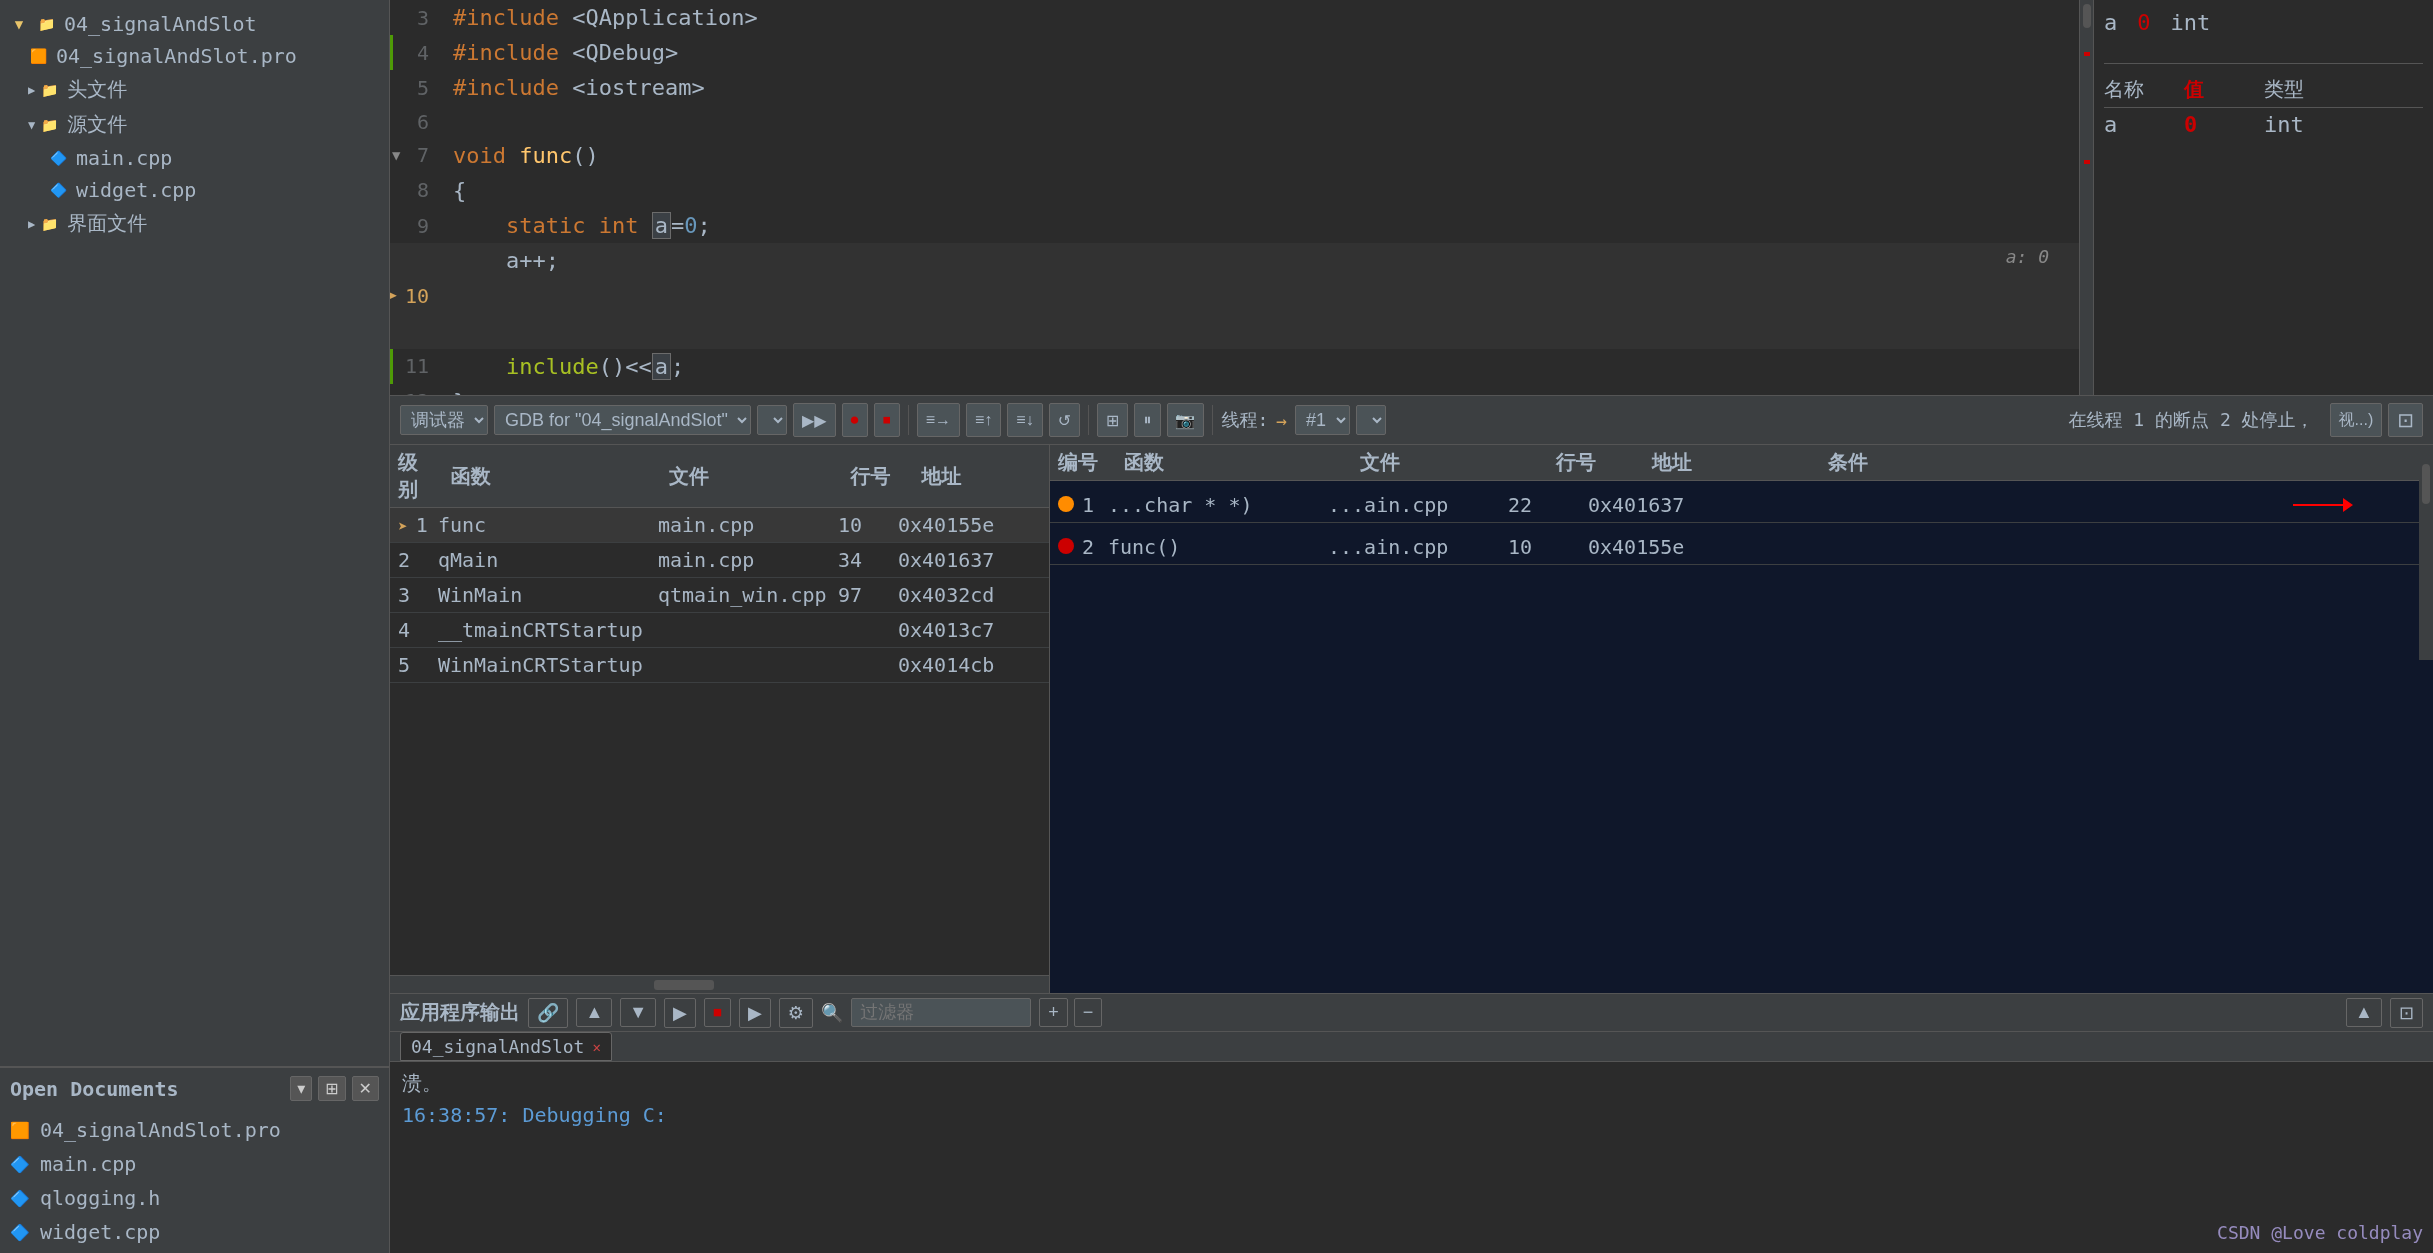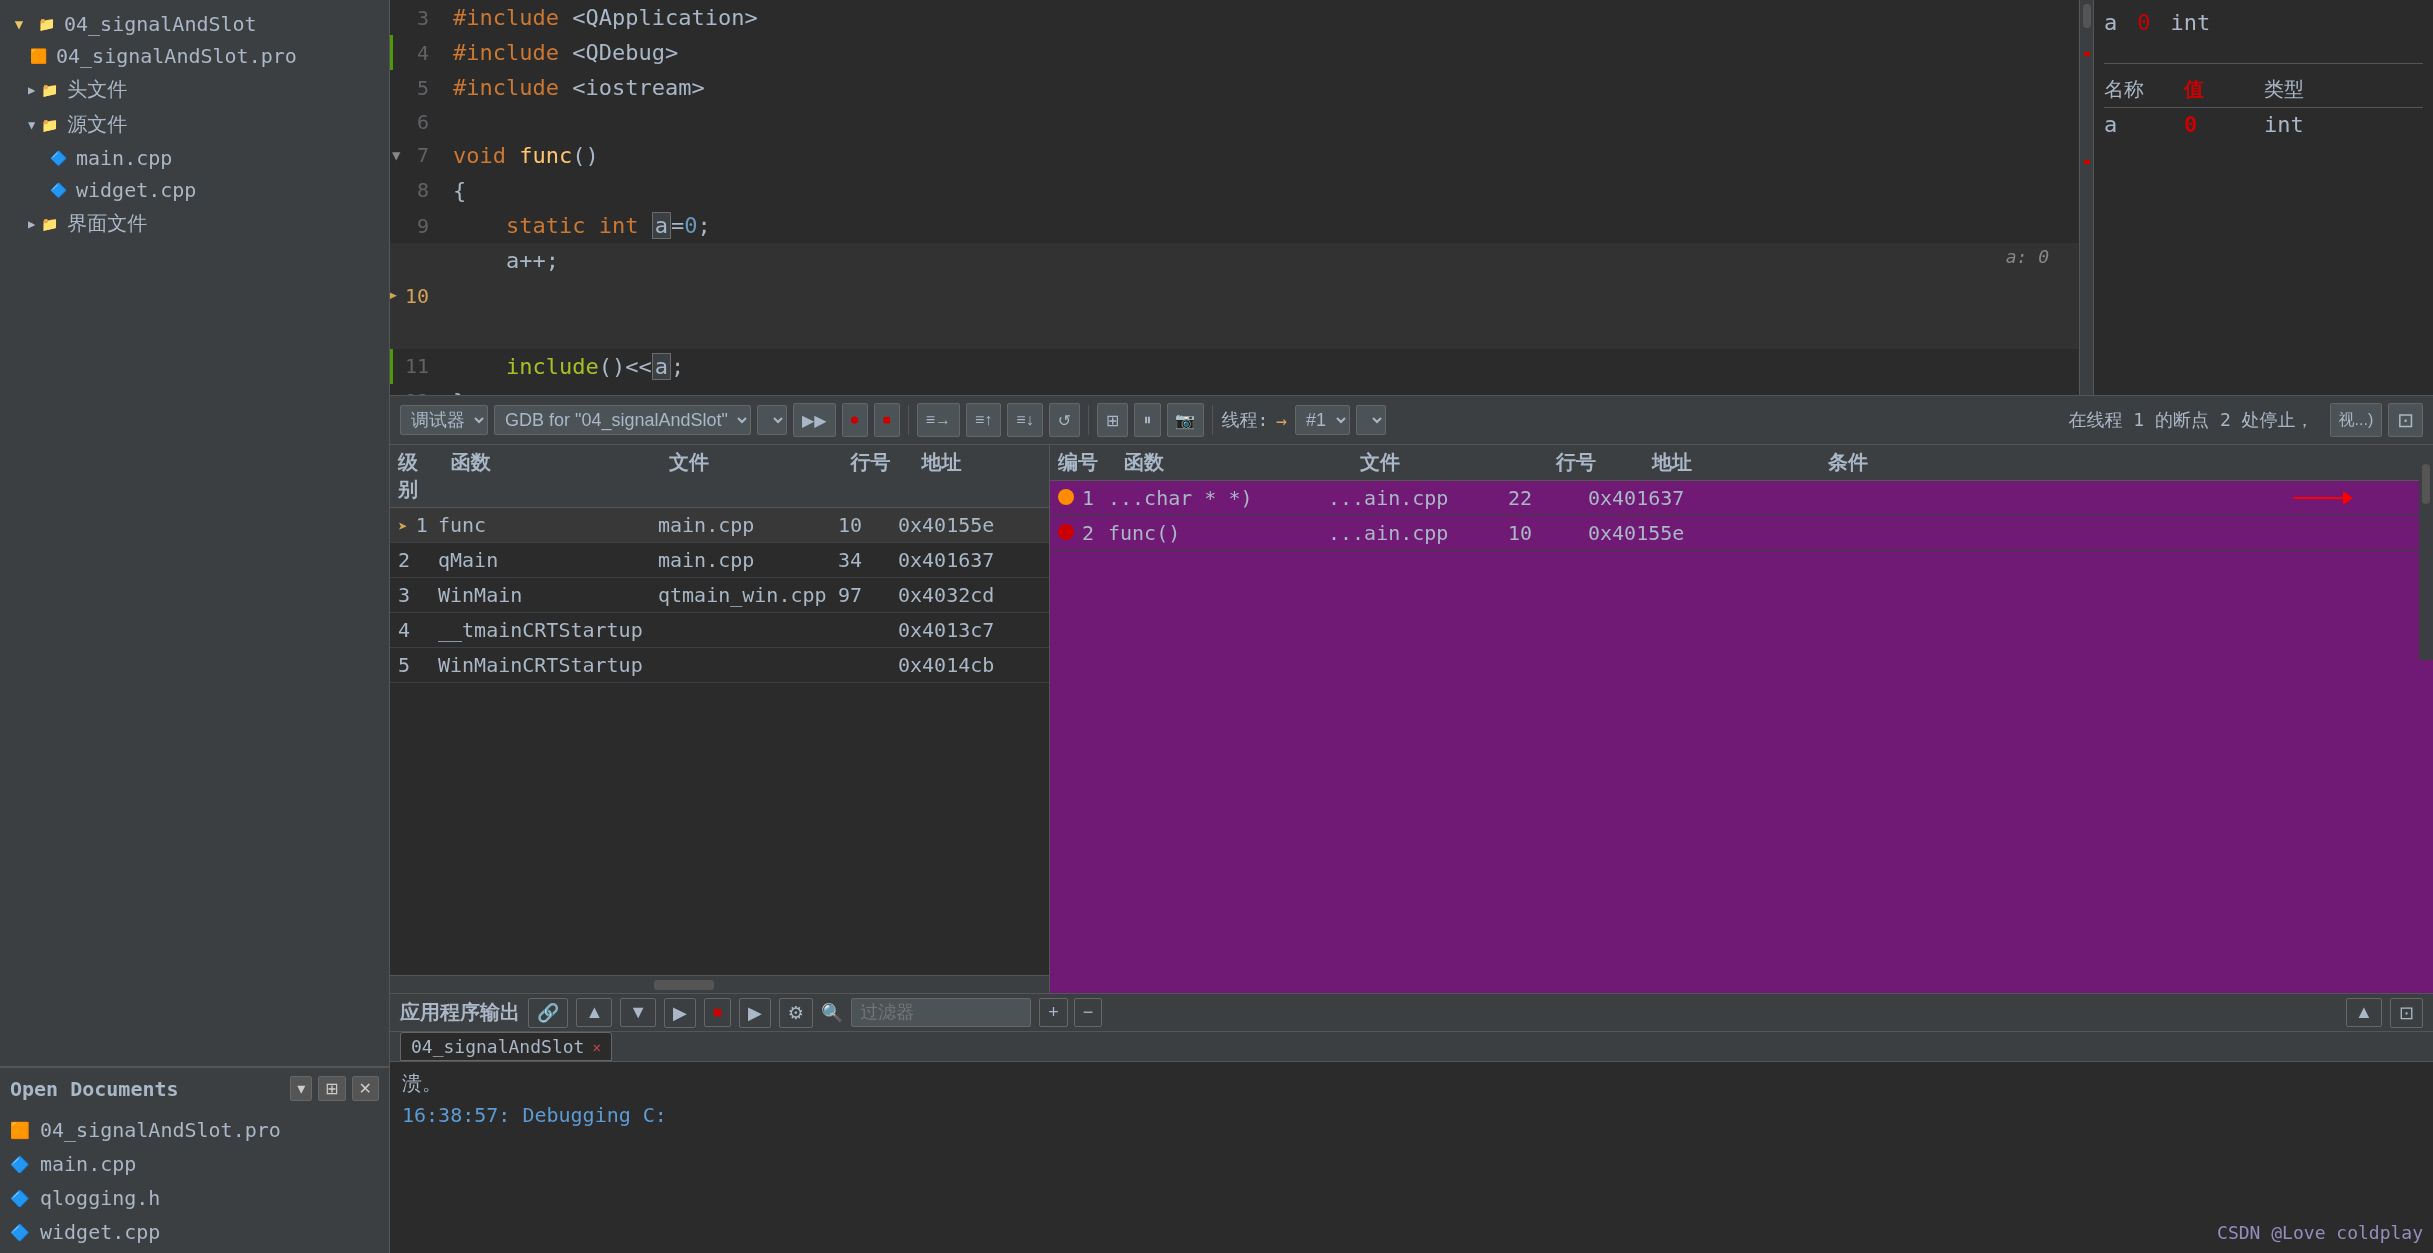--- a/index.html
+++ b/index.html
@@ -265,28 +265,29 @@
       width: 660px;
       background: #2b2b2b;
       border-right: 1px solid #555;
       display: flex;
       flex-direction: column;
     }
 
     
     .breakpoints-panel {
       flex: 1;
-      background: #701a75;
+      background: #0f172a;
       display: flex;
       flex-direction: column;
+      gap: 7px;
     }
 
     .panel-header-row {
       display: flex;
-      align-items: flex-start;
+      align-items: center;
       padding: 4px 8px;
       background: #3c3f41;
       border-bottom: 1px solid #555;
       font-size: 20px;
       color: #a9b7c6;
       gap: 16px;
     }
     .col-header {
       font-weight: bold;
       color: #a9b7c6;

